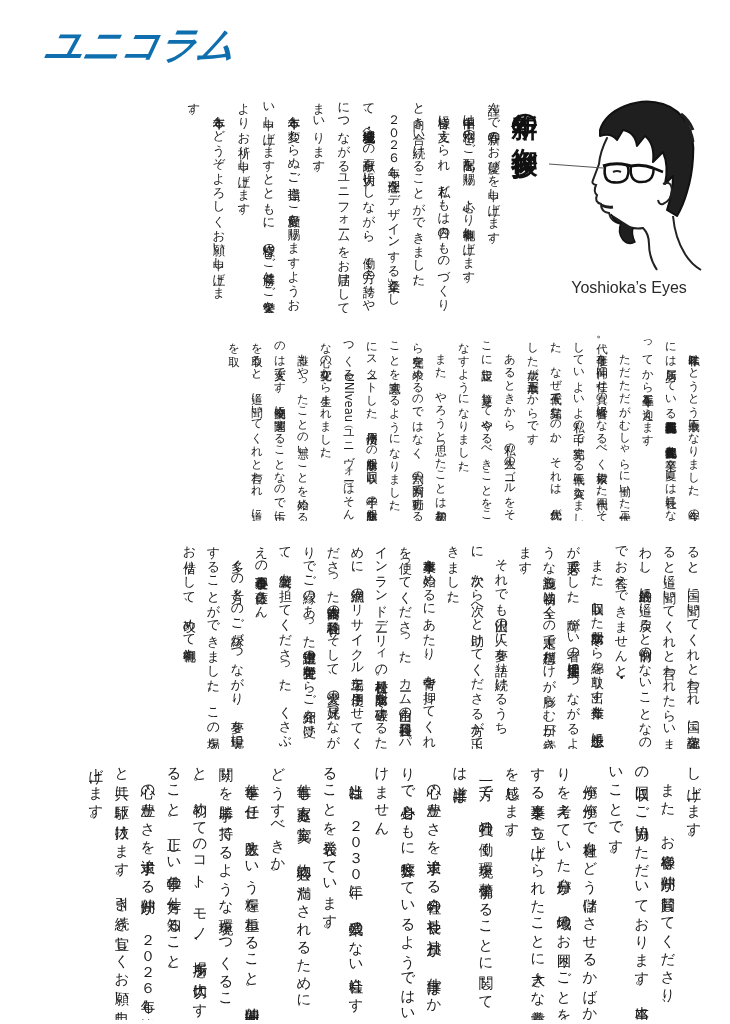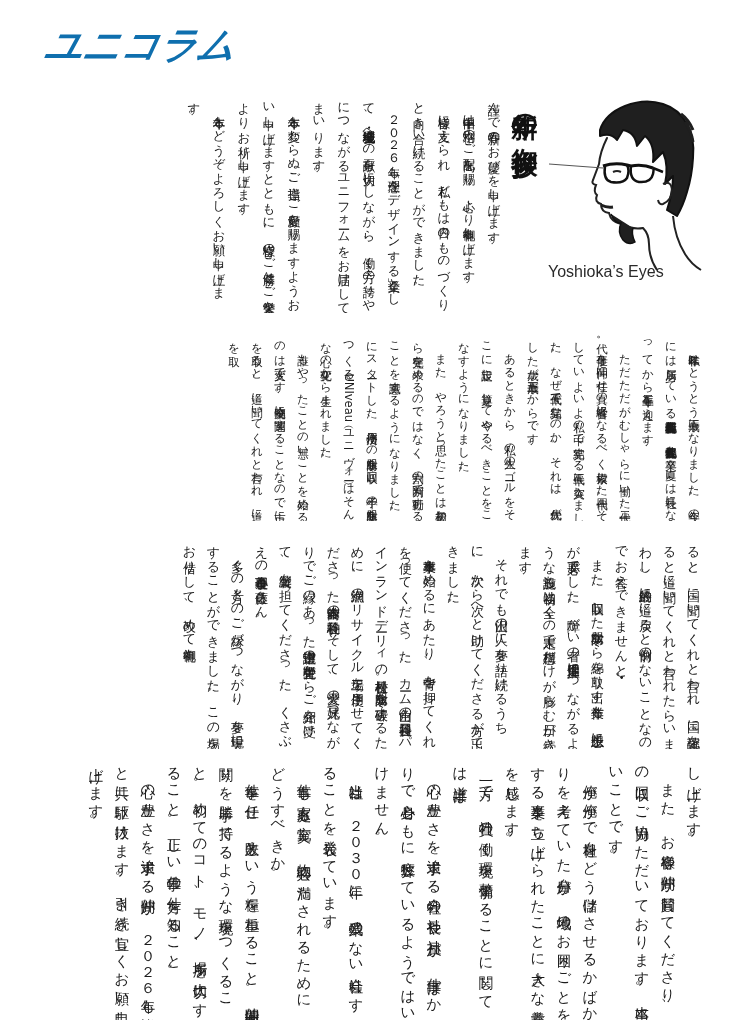--- a/index.html
+++ b/index.html
@@ -25,22 +25,22 @@
     left:505px;top:92px;height:180px;width:38px;
     font-size:26px;font-weight:700;letter-spacing:2px;color:#111;
   }
 
   .portrait{
     position:absolute;left:545px;top:92px;width:162px;height:190px;
   }
   .portrait svg{width:100%;height:100%;}
 
   .portrait-caption{
-    position:absolute;left:548px;top:263px;width:162px;
-    font-size:16px;color:#2a2a2a;
+    position:absolute;left:548px;top:279px;width:162px;
+    text-align:center;font-size:16px;color:#2a2a2a;
     font-family:"Liberation Sans",sans-serif;
   }
 
   .greeting{
     left:73px;top:94px;width:434px;height:219px;
     font-size:12.5px;line-height:25px;
   }
 
   .band-a{
     left:63px;top:334px;width:642px;height:187px;

